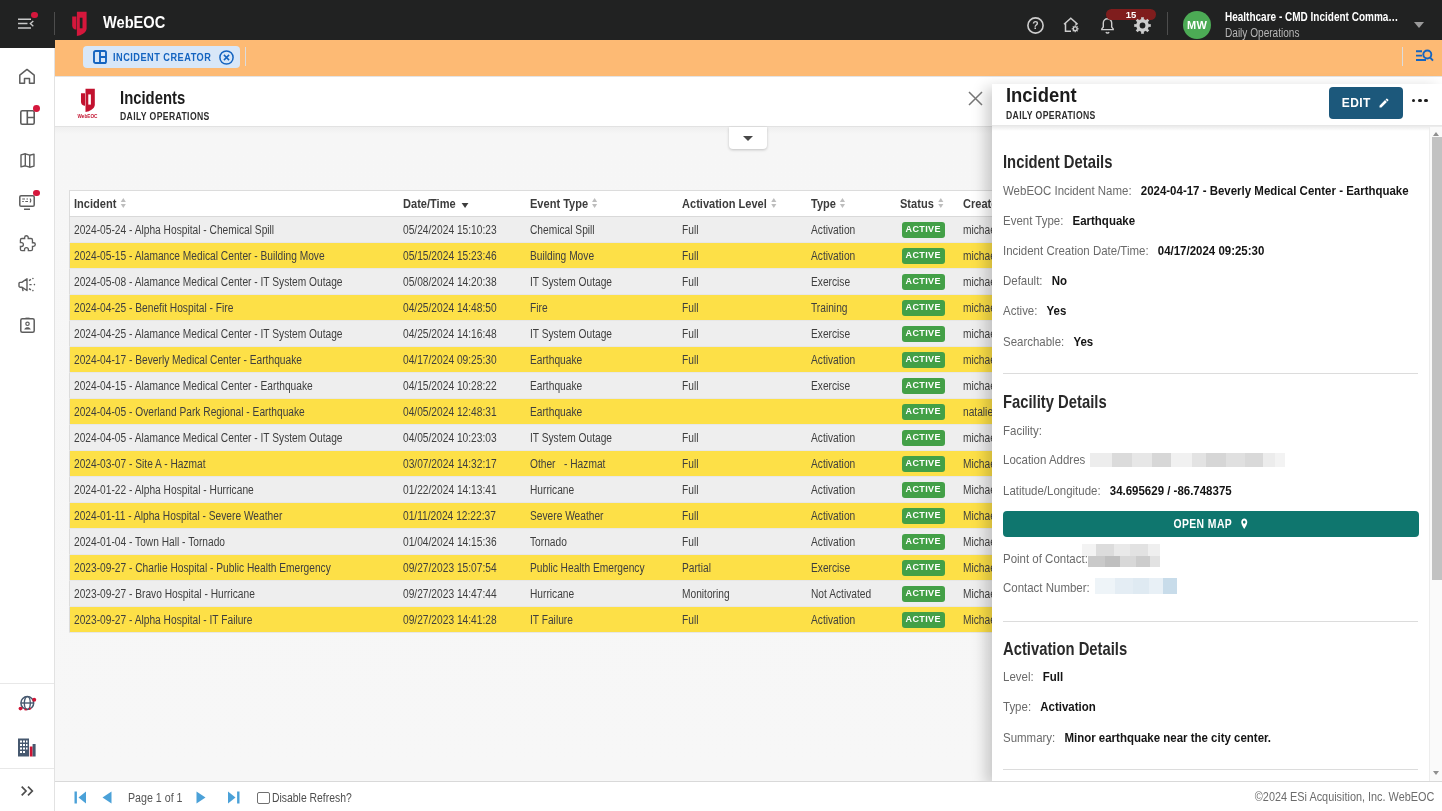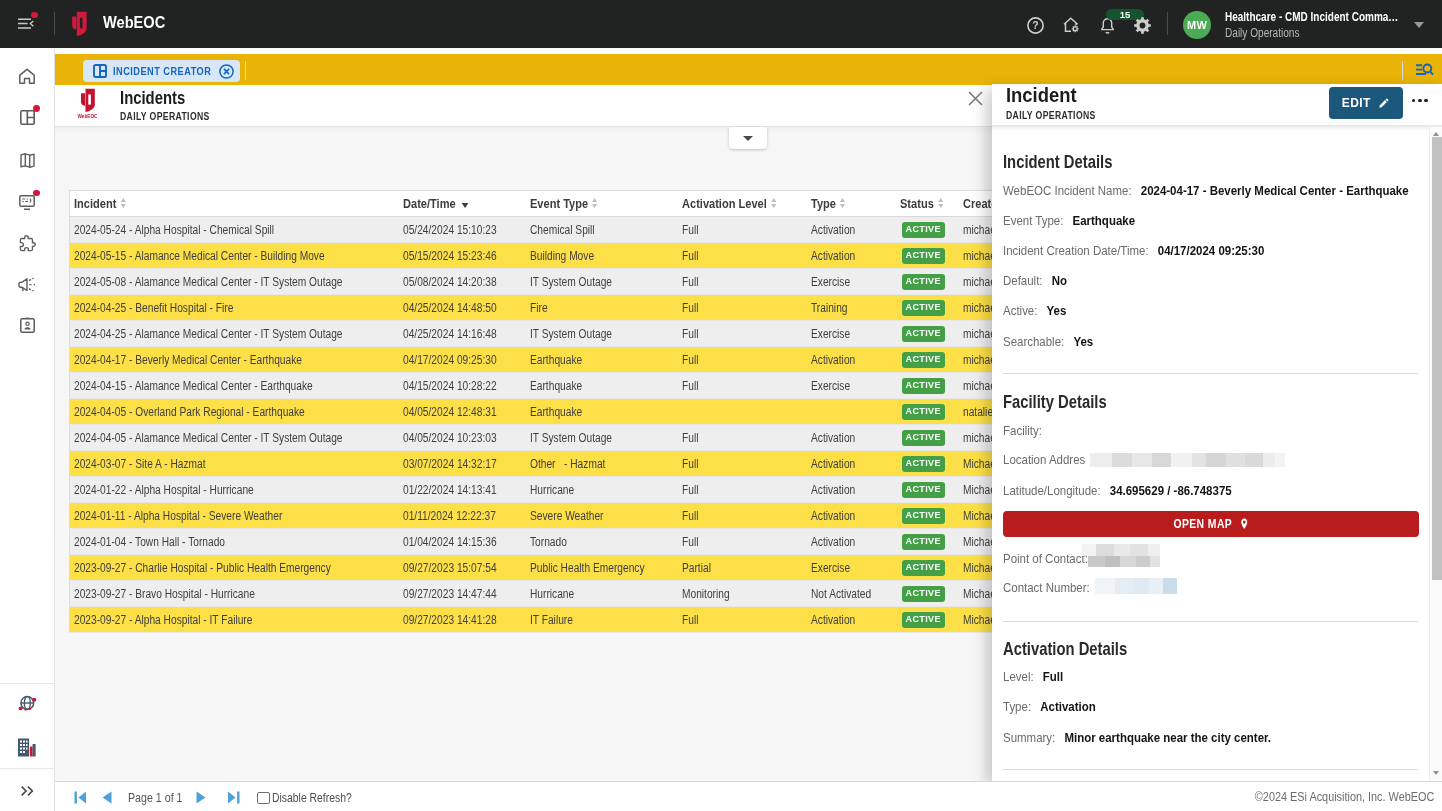--- a/index.html
+++ b/index.html
@@ -4,35 +4,35 @@
 <style>
 html,body{margin:0;padding:0}
 body{width:1442px;height:811px;position:relative;overflow:hidden;background:#fff;
   font-family:"Liberation Sans",sans-serif;-webkit-font-smoothing:antialiased}
 .abs{position:absolute}
 
 .topbar{position:absolute;left:0;top:0;width:1442px;height:48px;background:#212222}
 .tbdiv{position:absolute;top:12px;width:1px;height:23px;background:#4d4d4d}
 .brand{position:absolute;left:103px;top:13px;font-size:17px;font-weight:bold;color:#fff;transform:scaleX(.86);transform-origin:0 50%}
 .baddot{position:absolute;border-radius:50%;background:#d5173c}
-.badge15{position:absolute;left:1106px;top:8.5px;height:11.5px;min-width:12px;padding:0 13px;
-  background:#14532d;border-radius:6.5px;color:#fff;font-size:9.5px;font-weight:bold;
+.badge15{position:absolute;left:1106px;top:8.5px;height:11.5px;min-width:12px;padding:0 19px;
+  background:#7f1d1d;border-radius:6.5px;color:#fff;font-size:9.5px;font-weight:bold;
   text-align:center;line-height:11.5px}
 .avatar{position:absolute;left:1183px;top:11px;width:28px;height:28px;border-radius:50%;
   background:#4cab55;color:#fff;font-size:11px;font-weight:bold;text-align:center;line-height:28px;letter-spacing:.3px}
 .uname{position:absolute;left:1225px;top:10px;font-size:12.5px;font-weight:bold;color:#fff;transform:scaleX(.80);transform-origin:0 50%;white-space:nowrap}
 .uorg{position:absolute;left:1225px;top:25.5px;font-size:12px;color:#b7b7b7;transform:scaleX(.84);transform-origin:0 50%;white-space:nowrap}
 .caret{position:absolute;left:1414px;top:22px;width:0;height:0;
   border-left:5.5px solid transparent;border-right:5.5px solid transparent;border-top:6px solid #9a9a9a}
 
 .sidebar{position:absolute;left:0;top:48px;width:54px;height:763px;background:#fff;border-right:1px solid #e2e2e2}
 .sbline{position:absolute;left:0;width:54px;height:1px;background:#e8e8e8}
 .sicon{position:absolute;left:16px}
 
-.pillrow{position:absolute;left:55px;top:54px;width:1387px;height:36px;background:#eab308;border-bottom:1px solid #e4e4e4}
+.pillrow{position:absolute;left:55px;top:40px;width:1387px;height:36px;background:#fdba74;border-bottom:1px solid #e4e4e4}
 .pill{position:absolute;left:28px;top:6px;width:157px;height:22px;background:#d8e7f8;border-radius:4px}
 .pilltext{position:absolute;left:30px;top:5px;font-size:11.5px;font-weight:bold;color:#1464c0;letter-spacing:.6px;transform:scaleX(.8);transform-origin:0 50%;white-space:nowrap}
 .pilldiv{position:absolute;left:190px;top:7px;width:1px;height:19px;background:#dcdcdc}
 
 .apphead{position:absolute;left:55px;top:85px;width:1387px;height:41px;background:#fff;border-bottom:1px solid #e2e2e2}
 .ah-title{position:absolute;left:65px;top:3px;font-size:17.5px;font-weight:bold;color:#1c1c1c;transform:scaleX(.85);transform-origin:0 50%}
 .ah-sub{position:absolute;left:65px;top:25px;font-size:11.5px;font-weight:bold;color:#2d2d2d;letter-spacing:.5px;transform:scaleX(.75);transform-origin:0 50%;white-space:nowrap}
 .logotxt{position:absolute;left:20px;top:27.5px;width:25px;text-align:center;font-size:5.5px;font-weight:bold;color:#c2122f;transform:scaleX(.85)}
 
 .contentbg{position:absolute;left:55px;top:127px;width:937px;height:654px;background:linear-gradient(#efefef,#f6f6f6 7px,#f7f7f7)}
@@ -68,21 +68,21 @@
 .p-title{position:absolute;left:14px;top:0px;font-size:20px;font-weight:bold;color:#1c1c1c;transform:scaleX(.92);transform-origin:0 50%}
 .p-sub{position:absolute;left:14px;top:25px;font-size:11.5px;font-weight:bold;color:#2d2d2d;letter-spacing:.5px;transform:scaleX(.75);transform-origin:0 50%;white-space:nowrap}
 .editbtn{position:absolute;left:337px;top:3px;width:74px;height:32px;background:#1c587b;border-radius:4px;
   color:#fff;font-size:12px;font-weight:bold;letter-spacing:.4px;text-align:center;line-height:32px}
 .dots{position:absolute;left:420px;top:15px}
 .dots i{display:inline-block;width:3.4px;height:3.4px;border-radius:50%;background:#1c1c1c;margin-right:2.8px;vertical-align:top}
 .ph{position:absolute;left:11px;font-size:18.5px;font-weight:bold;color:#2a2a2a;transform:scaleX(.8);transform-origin:0 50%;white-space:nowrap;line-height:20px}
 .pl{position:absolute;left:11px;font-size:13.5px;color:#6a6a6a;white-space:nowrap;transform:scaleX(.85);transform-origin:0 50%;line-height:16px}
 .pl b{color:#141414;margin-left:7px;font-weight:bold}
 .pdiv{position:absolute;left:11px;width:415px;height:1px;background:#dcdcdc}
-.openmap{position:absolute;left:11px;top:427px;width:416px;height:26px;background:#b91c1c;border-radius:4px;
+.openmap{position:absolute;left:11px;top:427px;width:416px;height:26px;background:#0f766e;border-radius:4px;
   color:#fff;font-size:13px;font-weight:bold;letter-spacing:.5px;text-align:center;line-height:26px}
 .redact{position:absolute;display:flex}
 .redact i{display:block;height:100%}
 
 .sbar{position:absolute;left:1429px;top:127px;width:13px;height:654px;background:#fafafa;border-left:1px solid #ededed}
 .sthumb{position:absolute;left:1.5px;top:10px;width:10px;height:443px;background:#c2c2c2}
 .sarr{position:absolute;left:3px;width:0;height:0;border-left:3.5px solid transparent;border-right:3.5px solid transparent}
 
 .bottombar{position:absolute;left:55px;top:781px;width:1387px;height:30px;background:#fff;border-top:1px solid #d9d9d9}
 .pgtext{position:absolute;left:73px;top:8px;font-size:13px;color:#565656;transform:scaleX(.82);transform-origin:0 50%;white-space:nowrap}

